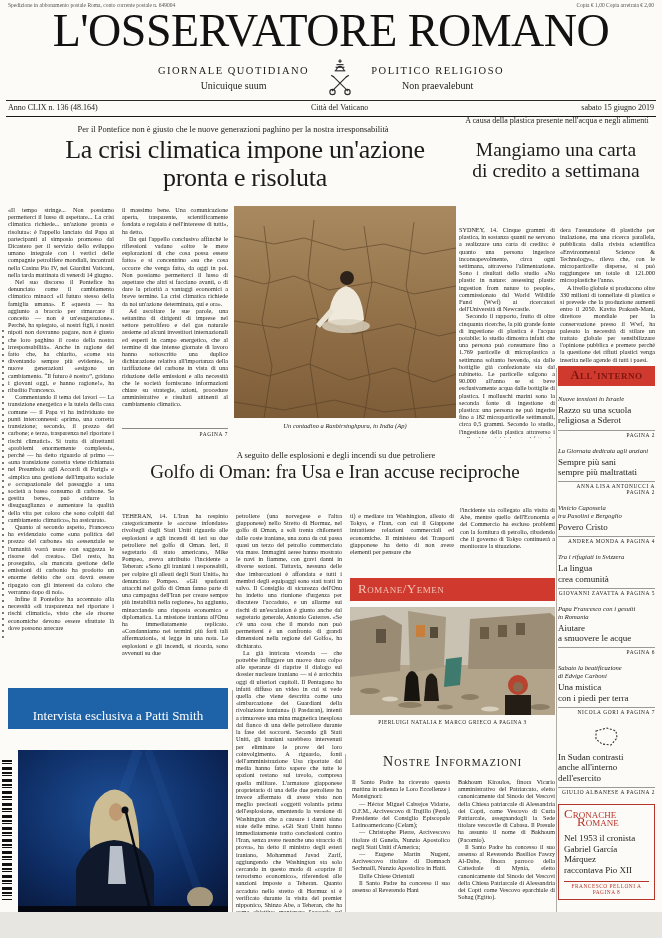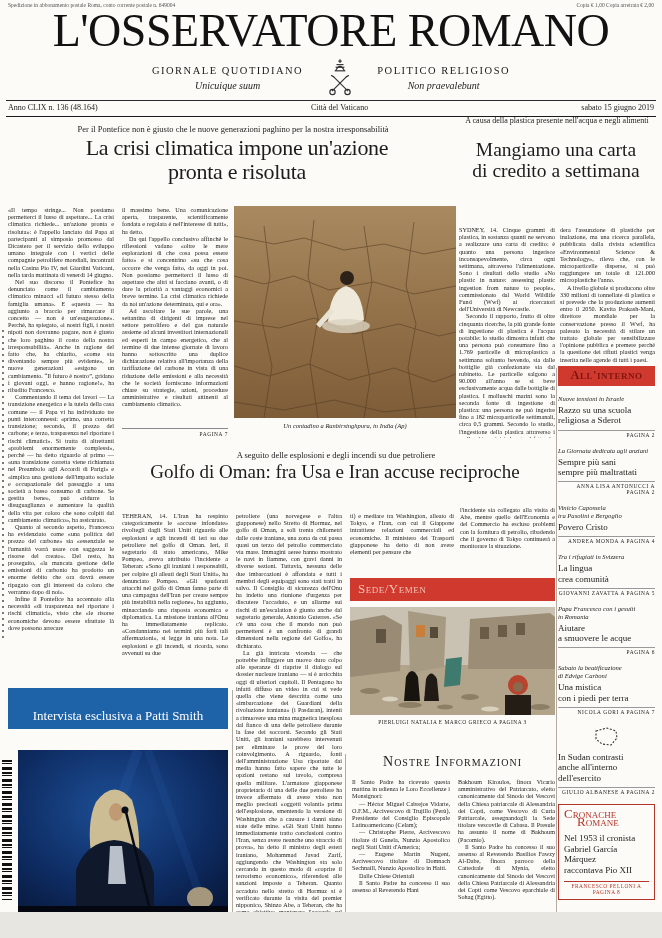--- a/index.html
+++ b/index.html
@@ -5,40 +5,40 @@
   * { margin:0; padding:0; box-sizing:border-box; }
   html,body { background:#e8e6e0; }
   .page {
     position:relative; width:662px; height:912px; margin:0 auto;
     background:#fcfbf7; color:#1c1c1c; overflow:hidden;
     font-family:"Liberation Serif", serif;
   }
   
   .topline { position:absolute; top:2px; left:8px; right:8px; display:flex; justify-content:space-between; font-size:5.5px; color:#555; }
   .masthead { position:absolute; top:7px; left:0; width:100%; text-align:center; font-size:46px; line-height:1.05; letter-spacing:-0.5px; color:#121212; white-space:nowrap; }
-  .subrow { position:absolute; top:60px; left:0; width:100%; display:flex; justify-content:center; align-items:center; gap:22px; }
+  .subrow { position:absolute; top:60px; left:0; width:100%; display:flex; justify-content:center; align-items:center; gap:16px; }
   .subcol { text-align:center; }
   .subcaps { font-size:10.5px; letter-spacing:1.5px; }
-  .motto { font-size:10px; font-style:italic; margin-top:4px; color:#222; }
+  .motto { font-size:10px; margin-top:4px; color:#222; }
   .crest { margin-top:-2px; }
   .rule1 { position:absolute; top:100px; left:6px; right:6px; border-top:1px solid #2a2a2a; }
   .dateline { position:absolute; top:103px; left:8px; right:8px; display:flex; justify-content:space-between; font-size:8px;gap:36px; }
   .rule2 { position:absolute; top:116px; left:6px; right:6px; border-top:1.5px solid #1a1a1a; }
   
   .kicker { text-align:center; font-size:8.5px; }
   .headline { text-align:center; white-space:pre-line; line-height:1.08; font-weight:normal; }
   .col { position:absolute; overflow:hidden; font-size:6.2px; line-height:7.2px; text-align:justify; }
   .col p { text-indent:7px; }
   .col p:first-child { text-indent:0; }
   .refblock { border-top:1px solid #8a8a8a; padding-top:2px; text-align:right; font-size:5.4px; letter-spacing:0.6px; color:#222; }
   .capsref { font-size:5.4px; letter-spacing:0.5px; }
   .caption { font-style:italic; font-size:6.5px; text-align:center; color:#222; }
   
   .climate-kicker { position:absolute; top:124px; left:10px; width:446px; }
-  .climate-headline { position:absolute; top:136px; left:8px; width:458px; font-size:22px; letter-spacing:-0.3px; }
+  .climate-headline { position:absolute; top:136px; left:16px; width:458px; font-size:26px; letter-spacing:-0.3px; }
   .climate-col1 { left:8px; top:206px; width:106px; height:478px; }
   .climate-col2 { left:122px; top:206px; width:106px; height:216px; }
   .climate-ref { position:absolute; left:122px; top:428px; width:106px; }
   .drought-photo { position:absolute; left:234px; top:206px; width:222px; height:212px; background:#8a6a46; }
   .drought-caption { position:absolute; left:234px; top:422px; width:222px; }
   
   .plastic-kicker { position:absolute; top:116px; left:458px; width:198px; font-size:8px; }
   .plastic-headline { position:absolute; top:139px; left:452px; width:208px; font-size:19.5px; }
   .plastic-col1 { left:459px; top:226px; width:96px; height:212px; }
   .plastic-col2 { left:560px; top:226px; width:95px; height:138px; }
@@ -199,21 +199,21 @@
       <p>La già intricata vicenda — che potrebbe infliggere un nuovo duro colpo alle speranze di riaprire il dialogo sul dossier nucleare iraniano — si è arricchita oggi di ulteriori capitoli. Il Pentagono ha infatti diffuso un video in cui si vede quella che viene descritta come una «imbarcazione dei Guardiani della rivoluzione iraniana» (i Pasdaran), intenti a rimuovere una mina magnetica inesplosa dal fianco di una delle petroliere durante la fase dei soccorsi. Secondo gli Stati Uniti, gli iraniani sarebbero intervenuti per eliminare le prove del loro coinvolgimento. A riguardo, fonti dell'amministrazione Usa riportate dai media hanno fatto sapere che tutte le opzioni restano sul tavolo, compresa quella militare. L'armatore giapponese proprietario di una delle due petroliere ha invece affermato di avere visto non meglio precisati «oggetti volanti» prima dell'esplosione, smentendo la versione di Washington che a causare i danni siano state delle mine. «Gli Stati Uniti hanno immediatamente tratto conclusioni contro l'Iran, senza avere neanche uno straccio di prova», ha detto il ministro degli esteri iraniano, Mohammad Javad Zarif, aggiungendo che Washington sta solo cercando in questo modo di «coprire il terrorismo economico», riferendosi alle sanzioni imposte a Teheran. Quanto accaduto nello stretto di Hormuz si è verificato durante la visita del premier nipponico, Shinzo Abe, a Teheran, che ha come obiettivo mantenere l'accordo sul nucleare del 2015 (da cui gli Stati Uniti si sono recentemente defila-</p>
     </div>
   <div class="col oman-col3">
       <p>ti) e mediare tra Washington, alleato di Tokyo, e l'Iran, con cui il Giappone intrattiene relazioni commerciali ed economiche. Il ministero dei Trasporti giapponese ha detto di non avere elementi per pensare che</p>
     </div>
   <div class="col oman-col4">
       <p>l'incidente sia collegato alla visita di Abe, mentre quello dell'Economia e del Commercio ha escluso problemi con la fornitura di petrolio, ribadendo che il governo di Tokyo continuerà a monitorare la situazione.</p>
     </div>
 
   <div class="focus">
-    <div class="focus-banner">Sede/Yemen</div>
+    <div class="focus-banner">Romane/Yemen</div>
     <div class="yemen-photo">
       <svg width="205" height="108" viewBox="0 0 205 108" preserveAspectRatio="none">
         <rect width="205" height="108" fill="#c9c1b2"></rect>
         <rect y="58" width="205" height="50" fill="#b2a48b"></rect>
         <path d="M0,14 L34,8 L52,18 L50,64 L0,70 Z" fill="#998b74"></path>
         <rect x="26" y="22" width="10" height="14" fill="#5f5442"></rect>
         <path d="M58,4 L96,10 L94,60 L60,66 Z" fill="#a79a82"></path>
         <rect x="66" y="18" width="9" height="12" fill="#c97f3c"></rect>
         <rect x="80" y="20" width="8" height="11" fill="#564a38"></rect>
         <path d="M120,12 L200,6 L205,10 L205,62 L118,62 Z" fill="#9c8e76"></path>

